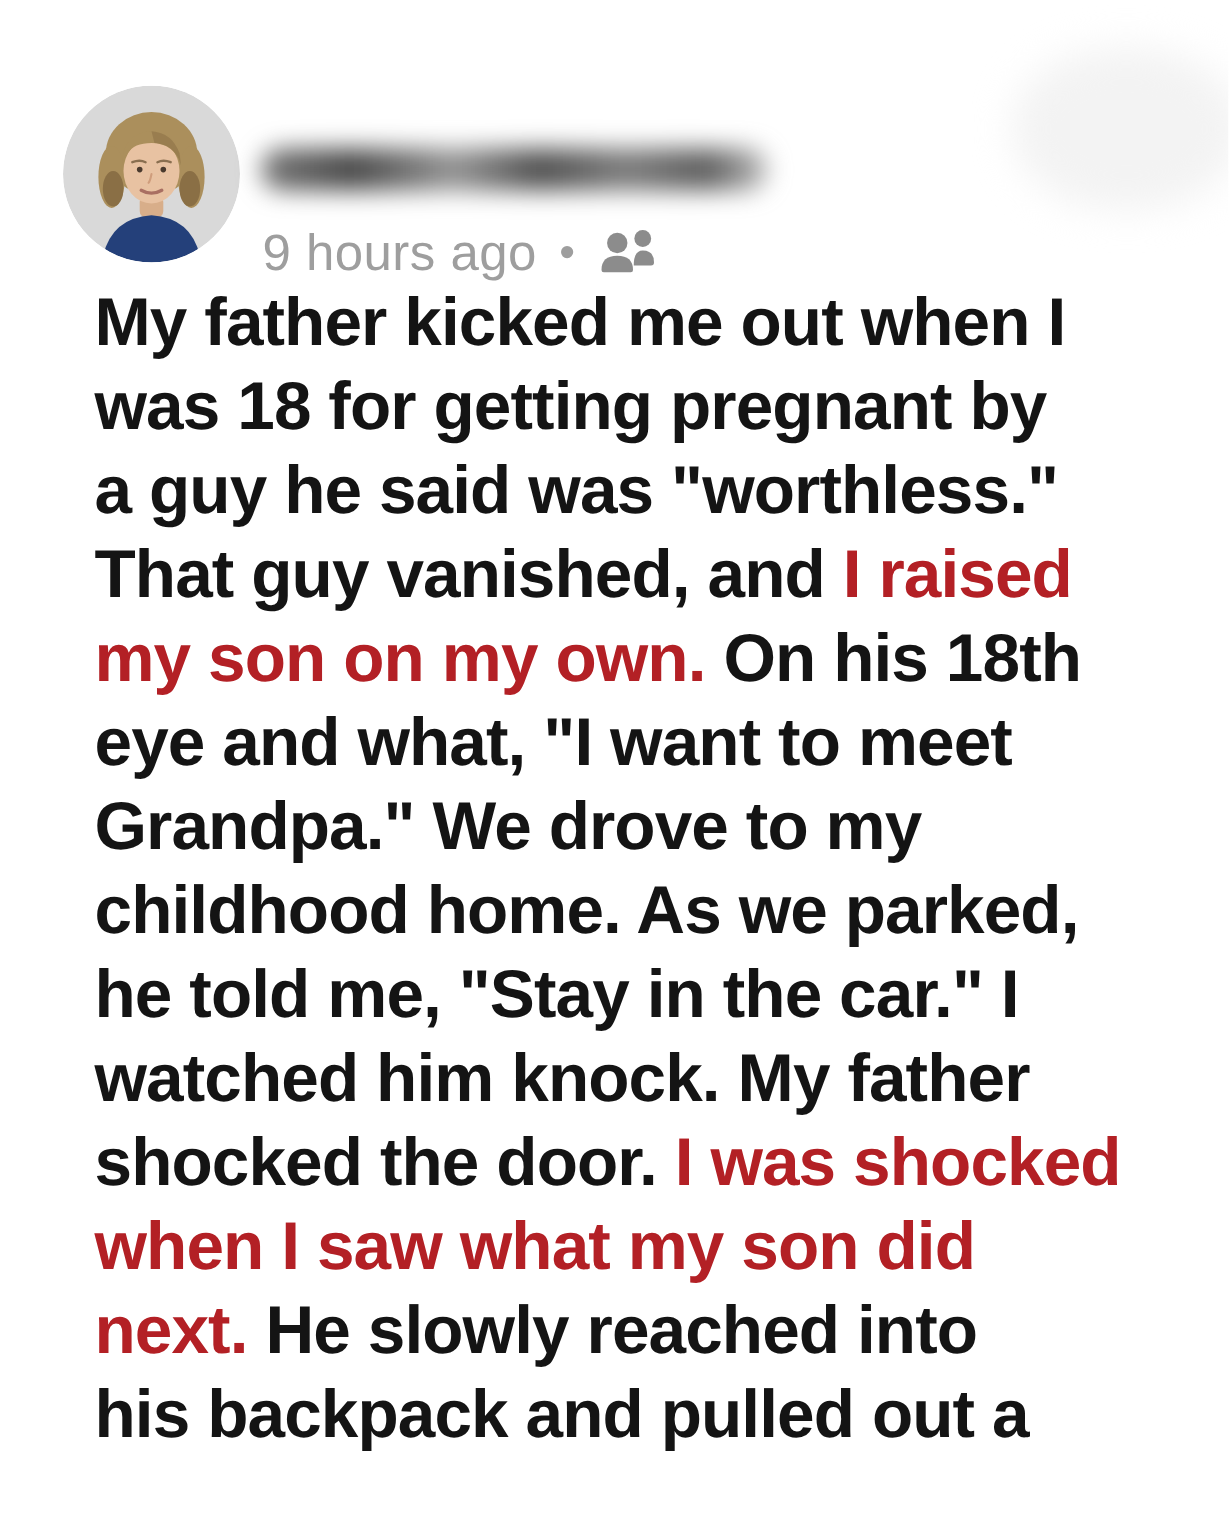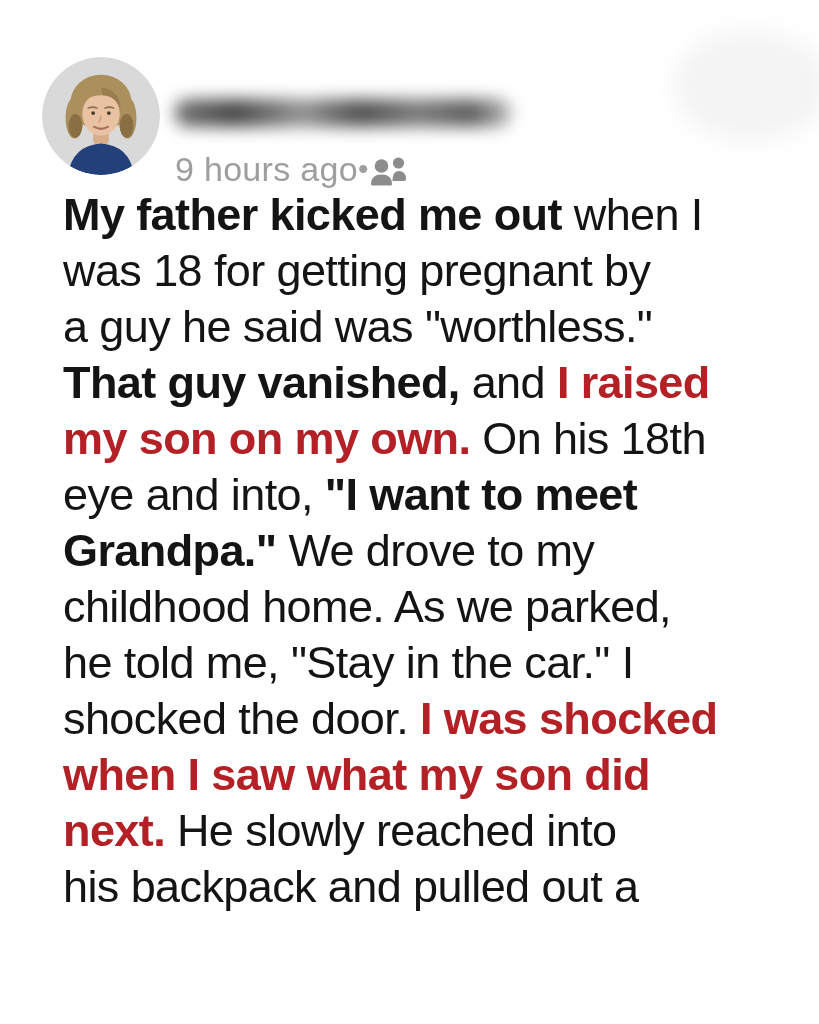--- a/index.html
+++ b/index.html
@@ -41,39 +41,39 @@
       rgba(60,60,60,.90) 55%,
       rgba(100,100,100,.85) 72%,
       rgba(70,70,70,.88) 88%,
       rgba(140,140,140,.55) 100%);
     filter:blur(8px);
   }
   
   .meta{
     position:absolute;
     left:175px;top:150px;
-    display:flex;align-items:flex-end;
+    display:flex;align-items:flex-start;gap:15px;
     color:var(--muted_gray,#9e9e9e);
   }
   .timestamp{font-size:34px;line-height:38px;letter-spacing:.3px;}
   .dot{font-size:30px;line-height:38px;color:var(--muted_gray,#9e9e9e);}
   .privacy svg{display:block;width:42px;height:34px;fill:var(--icon_gray,#8c8c8c);}
   
   .post-text{
     position:absolute;
     left:63px;top:187px;
     width:720px;
     font-size:45px;
     line-height:56px;
     letter-spacing:-0.6px;
     color:var(--body_text,#141414);
     white-space:nowrap;
   }
   .post-text .line{height:56px;}
-  .s-r{font-weight:400;}
+  .s-r{font-weight:700;}
   .s-b{font-weight:700;}
   .s-rb{font-weight:700;color:var(--accent_red,#b32025);margin-top:22px;}
 </style>
 </head>
 <body>
 
 <div class="page">
 
   <div class="corner-blob"></div>
 
@@ -129,23 +129,24 @@
       </svg>
     </span>
   </div>
 
   <div class="post-text">
       <div class="line"><span class="s-b">My father kicked me out</span><span class="s-r"> when I</span></div>
       <div class="line"><span class="s-r">was 18 for getting pregnant by</span></div>
       <div class="line"><span class="s-r">a guy he said was "worthless."</span></div>
       <div class="line"><span class="s-b">That guy vanished,</span><span class="s-r"> and </span><span class="s-rb">I raised</span></div>
       <div class="line"><span class="s-rb">my son on my own.</span><span class="s-r"> On his 18th</span></div>
-      <div class="line"><span class="s-r">eye and into, </span><span class="s-b">"I want to meet</span></div>
+      <div class="line"><span class="s-r">eye and what, </span><span class="s-b">"I want to meet</span></div>
       <div class="line"><span class="s-b">Grandpa."</span><span class="s-r"> We drove to my</span></div>
       <div class="line"><span class="s-r">childhood home. As we parked,</span></div>
       <div class="line"><span class="s-r">he told me, "Stay in the car." I</span></div>
+      <div class="line"><span class="s-r">watched him knock. My father</span></div>
       <div class="line"><span class="s-r">shocked the door. </span><span class="s-rb">I was shocked</span></div>
       <div class="line"><span class="s-rb">when I saw what my son did</span></div>
       <div class="line"><span class="s-rb">next.</span><span class="s-r"> He slowly reached into</span></div>
       <div class="line"><span class="s-r">his backpack and pulled out a</span></div>
     </div>
 
 </div>
 
 </body></html>

